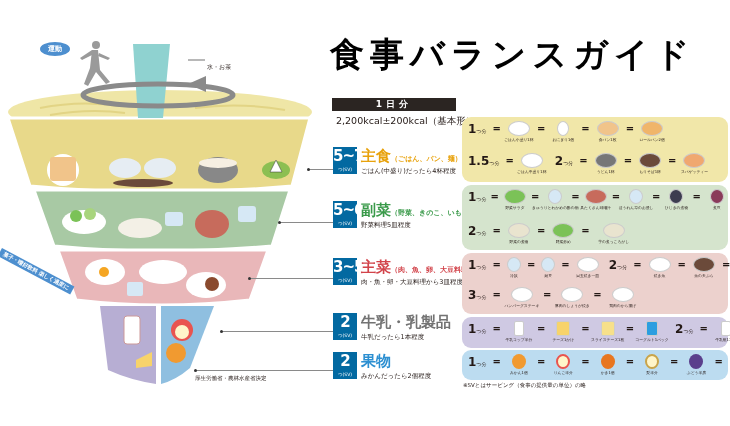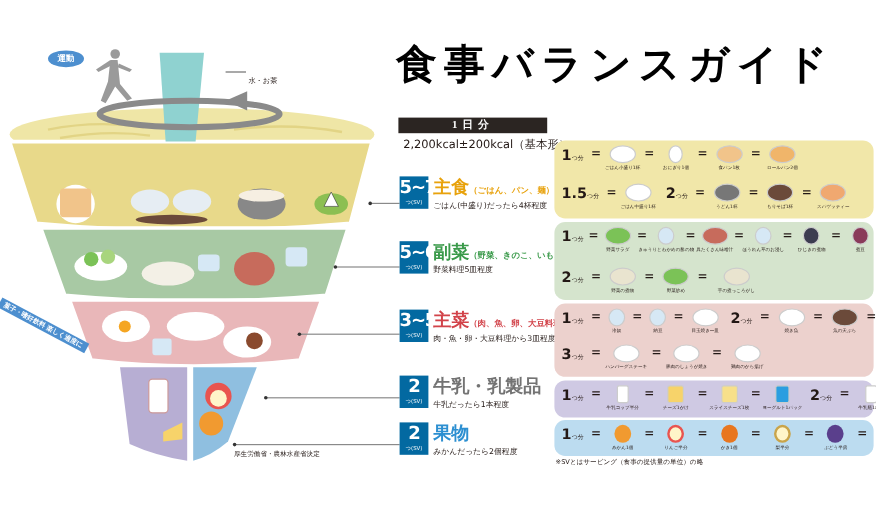--- a/index.html
+++ b/index.html
@@ -7,21 +7,21 @@
     font-family: "DejaVu Sans", sans-serif; color: #231815; }
   #root { position: relative; width: 612px; height: 426px; }
 
   
   .title { position: absolute; left: 330px; top: 34px; font-size: 34px; font-weight: bold;
     letter-spacing: 6px; line-height: 40px; color: #000000; white-space: nowrap; }
   .subtitle { position: absolute; left: 332px; top: 77px; font-size: 11px; letter-spacing: 6px;
     color: #231815; white-space: nowrap; }
   .hdr { position: absolute; top: 98px; height: 13px; background: #2b2522; color: #fff;
     font-size: 9px; font-weight: bold; text-align: center; line-height: 13px; letter-spacing: 4px; }
-  .hdr.day { left: 332px; width: 124px; font-family: Liberation Serif, serif; }
+  .hdr.day { left: 332px; width: 124px; }
   .hdr.ex { left: 461px; width: 268px; letter-spacing: 22px; }
 
   .energy { position: absolute; left: 336px; top: 115px; font-size: 9.5px; line-height: 12px; white-space: nowrap; }
 
   
   .sv { position: absolute; left: 333px; width: 125px; }
   .sv-box { position: absolute; left: 0; top: 0; width: 24px; height: 27px; background: #0369a1; color: #fff; text-align: center; }
   .sv-num { display: block; font-size: 15px; font-weight: bold; line-height: 19px; letter-spacing: -1px; }
   .sv-unit { display: block; font-size: 4.5px; line-height: 7px; }
   .sv-name { position: absolute; left: 28px; top: 0; font-size: 15px; font-weight: bold; white-space: nowrap; line-height: 19px; }

